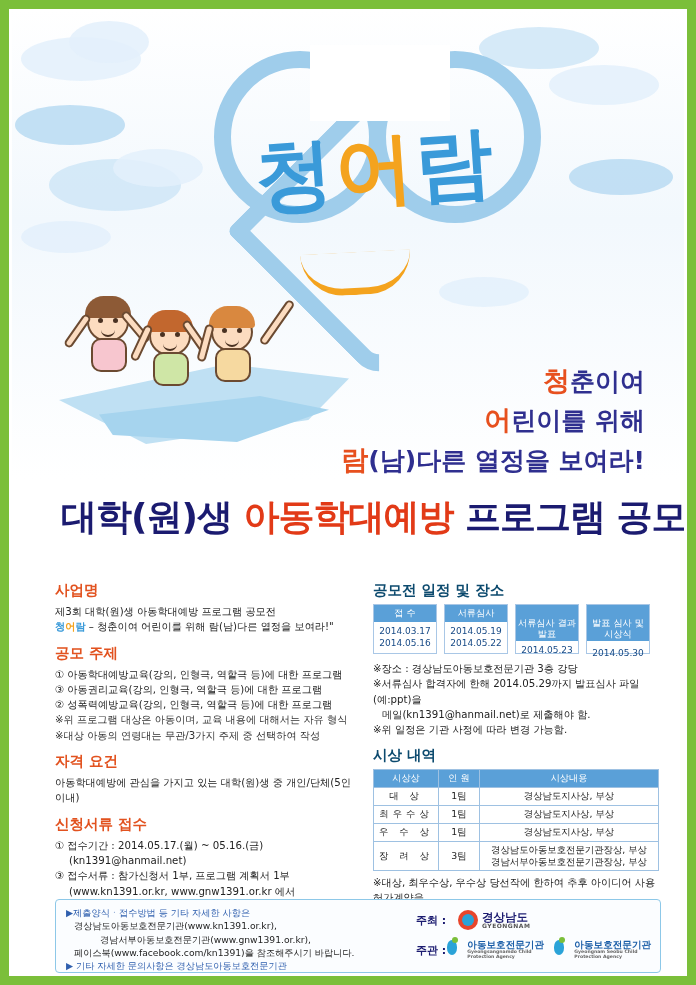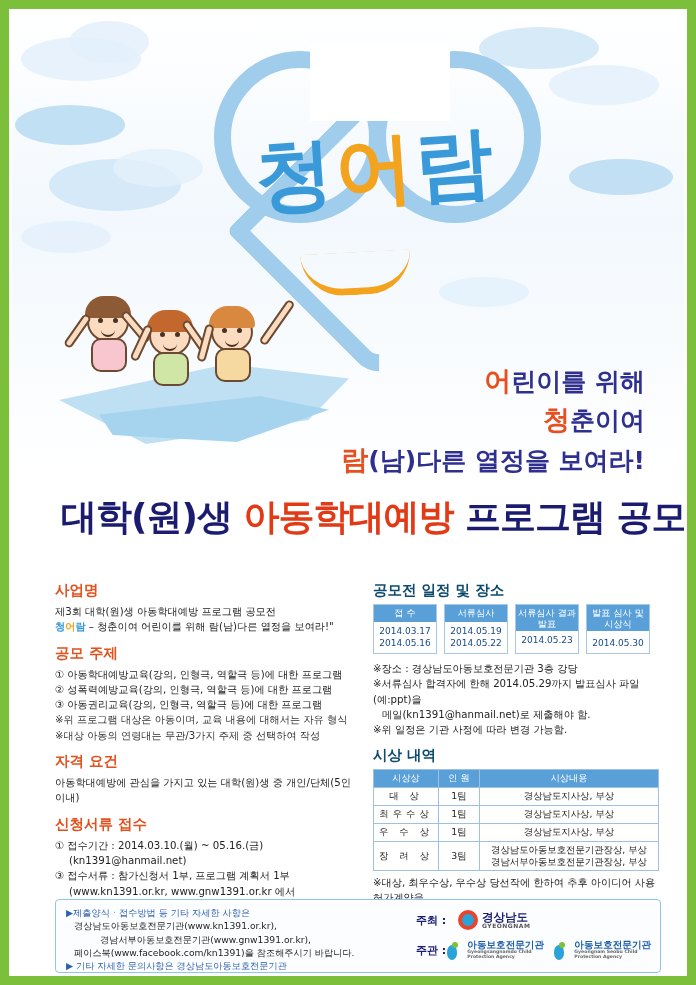--- a/index.html
+++ b/index.html
@@ -107,21 +107,21 @@
   .sec-b{font-size:10.2px;color:#222;line-height:1.5;}
   .sec-b .ind{display:block;}
   .sec-b .note{color:#333;}
   .mini-logo{color:#3a9ad9;font-weight:bold;}
   .mini-logo .o{color:#f4a31e;}
   .gap{height:9px;}
   
   .sched{position:relative;width:286px;height:52px;margin:2px 0 5px 0;}
   .sbox{position:absolute;top:0;width:64px;height:50px;border:1px solid #a9c7e6;box-sizing:border-box;text-align:center;}
   .sbox .sh{background:#5aa0d8;color:#fff;font-size:9.2px;line-height:13px;padding:1px 0;height:15px;}
-  .sbox .sh.two{height:22px;line-height:10.5px;padding-top:3px;}
+  .sbox .sh.two{height:22px;line-height:10.5px;padding-top:13px;}
   .sbox .sd{font-size:9px;color:#174a86;line-height:12px;padding-top:3px;}
   .sbox:nth-child(1){left:0;}
   .sbox:nth-child(2){left:71px;}
   .sbox:nth-child(3){left:142px;}
   .sbox:nth-child(4){left:213px;}
   
   table.award{border-collapse:collapse;width:286px;font-size:9.4px;margin-top:3px;}
   table.award th{background:#5aa0d8;color:#fff;font-weight:normal;border:1px solid #9ec1e2;padding:2px 0;font-size:9.2px;}
   table.award td{border:1px solid #9ec1e2;padding:2px 3px;text-align:center;color:#1c1c1c;}
   table.award td.c1{width:58px;letter-spacing:4px;}
@@ -134,21 +134,21 @@
   .bottom-l{position:absolute;left:10px;top:6px;width:340px;font-size:9.2px;color:#1d1d1d;line-height:1.45;}
   .bottom-l .bullet{color:#2f5fae;}
   .bottom-r{position:absolute;left:360px;top:5px;width:238px;}
   .org-row{display:flex;align-items:center;height:30px;}
   .org-lab{font-size:11px;color:#1b1b70;font-weight:bold;width:42px;}
   .gn-logo{display:flex;align-items:center;gap:4px;}
   .gn-mark{width:20px;height:20px;border-radius:50%;background:#e8462c;position:relative;}
   .gn-mark:after{content:"";position:absolute;left:4px;top:4px;width:12px;height:12px;border-radius:50%;background:#2aa3d8;}
   .gn-name{font-size:11.5px;color:#1b1b70;font-weight:bold;line-height:1.05;}
   .gn-name small{display:block;font-size:6px;color:#555;letter-spacing:.5px;}
-  .ag{display:flex;align-items:flex-end;gap:10px;}
+  .ag{display:flex;align-items:flex-start;gap:10px;}
   .ag .mark{width:15px;height:15px;border-radius:50%;background:#2aa3d8;position:relative;}
   .ag .mark:after{content:"";position:absolute;left:5px;top:-3px;width:6px;height:6px;border-radius:50%;background:#7bbf3a;}
   .ag .t{font-size:9.6px;color:#1b5ea8;font-weight:bold;line-height:1.05;}
   .ag .t small{display:block;font-size:4.6px;color:#666;}
 </style>
 </head>
 <body>
 
 <div class="poster">
 
@@ -215,24 +215,24 @@
           <div class="mouth"></div>
         </div>
       <div class="body" style="background:#f6d9a0;"></div>
       <div class="arm" style="left:-10px;top:12px;transform:rotate(15deg);"></div>
       <div class="arm" style="left:40px;top:6px;transform:rotate(-55deg);width:52px;height:9px;"></div>
     </div>
   </div>
 
   <div class="slogan">
     <div>
+      <span class="k">청</span><span>춘이여</span>
+    </div>
+    <div>
       <span class="k">어</span><span>린이를 위해</span>
-    </div>
-    <div>
-      <span class="k">청</span><span>춘이여</span>
     </div>
     <div>
       <span class="k">람</span><span>(남)다른 열정을 보여라!</span>
     </div>
   </div>
 
   <div class="title-block">
     <div class="title-lg">
       <span>대학(원)생 </span><span class="red">아동학대예방</span><span> 프로그램 공모전</span>
     </div>
@@ -245,36 +245,36 @@
       <div class="sec-h">사업명</div>
       <div class="sec-b">
         <span class="ind">제3회 대학(원)생 아동학대예방 프로그램 공모전</span>
         <span class="ind"><span class="mini-logo">청<span class="o">어</span>람</span><span> – 청춘이여 어린이를 위해 람(남)다른 열정을 보여라!"</span></span>
       </div>
 
       <div class="gap"></div>
       <div class="sec-h">공모 주제</div>
       <div class="sec-b">
         <span class="ind">① 아동학대예방교육(강의, 인형극, 역할극 등)에 대한 프로그램</span>
+        <span class="ind">③ 아동권리교육(강의, 인형극, 역할극 등)에 대한 프로그램</span>
         <span class="ind">② 성폭력예방교육(강의, 인형극, 역할극 등)에 대한 프로그램</span>
-        <span class="ind">③ 아동권리교육(강의, 인형극, 역할극 등)에 대한 프로그램</span>
         <span class="ind note">※위 프로그램 대상은 아동이며, 교육 내용에 대해서는 자유 형식</span>
         <span class="ind note">※대상 아동의 연령대는 무관/3가지 주제 중 선택하여 작성</span>
       </div>
 
       <div class="gap"></div>
       <div class="sec-h">자격 요건</div>
       <div class="sec-b">
         <span class="ind">아동학대예방에 관심을 가지고 있는 대학(원)생 중 개인/단체(5인 이내)</span>
       </div>
 
       <div class="gap"></div>
       <div class="sec-h">신청서류 접수</div>
       <div class="sec-b">
-        <span class="ind">① 접수기간 : 2014.03.10.(월) ~ 05.16.(금)</span>
+        <span class="ind">① 접수기간 : 2014.05.17.(월) ~ 05.16.(금)</span>
         <span class="ind" style="padding-left:14px;">(kn1391@hanmail.net)</span>
         <span class="ind">③ 접수서류 : 참가신청서 1부, 프로그램 계획서 1부</span>
         <span class="ind" style="padding-left:14px;">(www.kn1391.or.kr, www.gnw1391.or.kr 에서</span>
         <span class="ind" style="padding-left:14px;">첨부파일 다운로드하여 사용)</span>
       </div>
     </div>
 
     <div class="col-r">
 
       <div class="sec-h blue">공모전 일정 및 장소</div>

